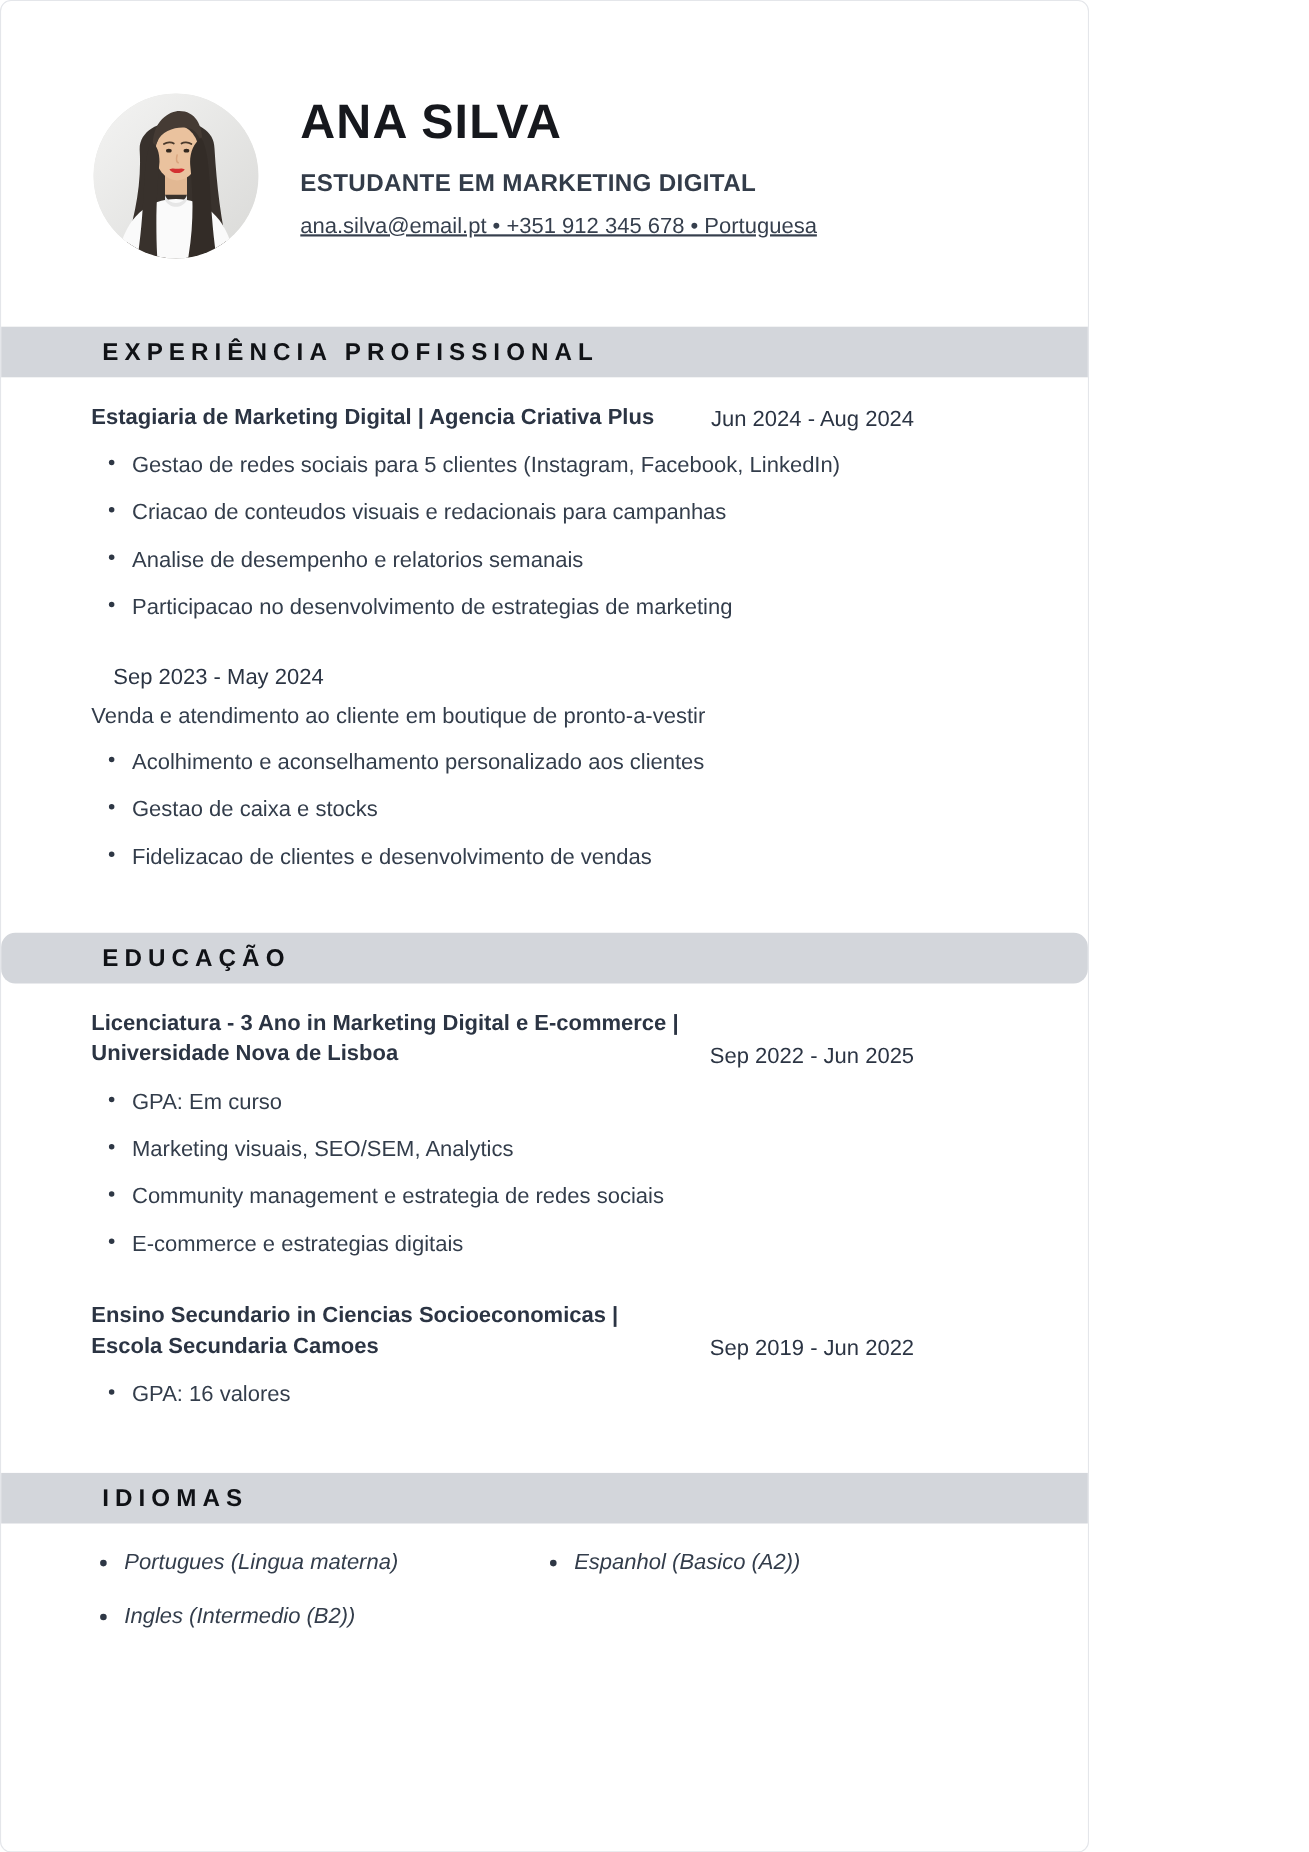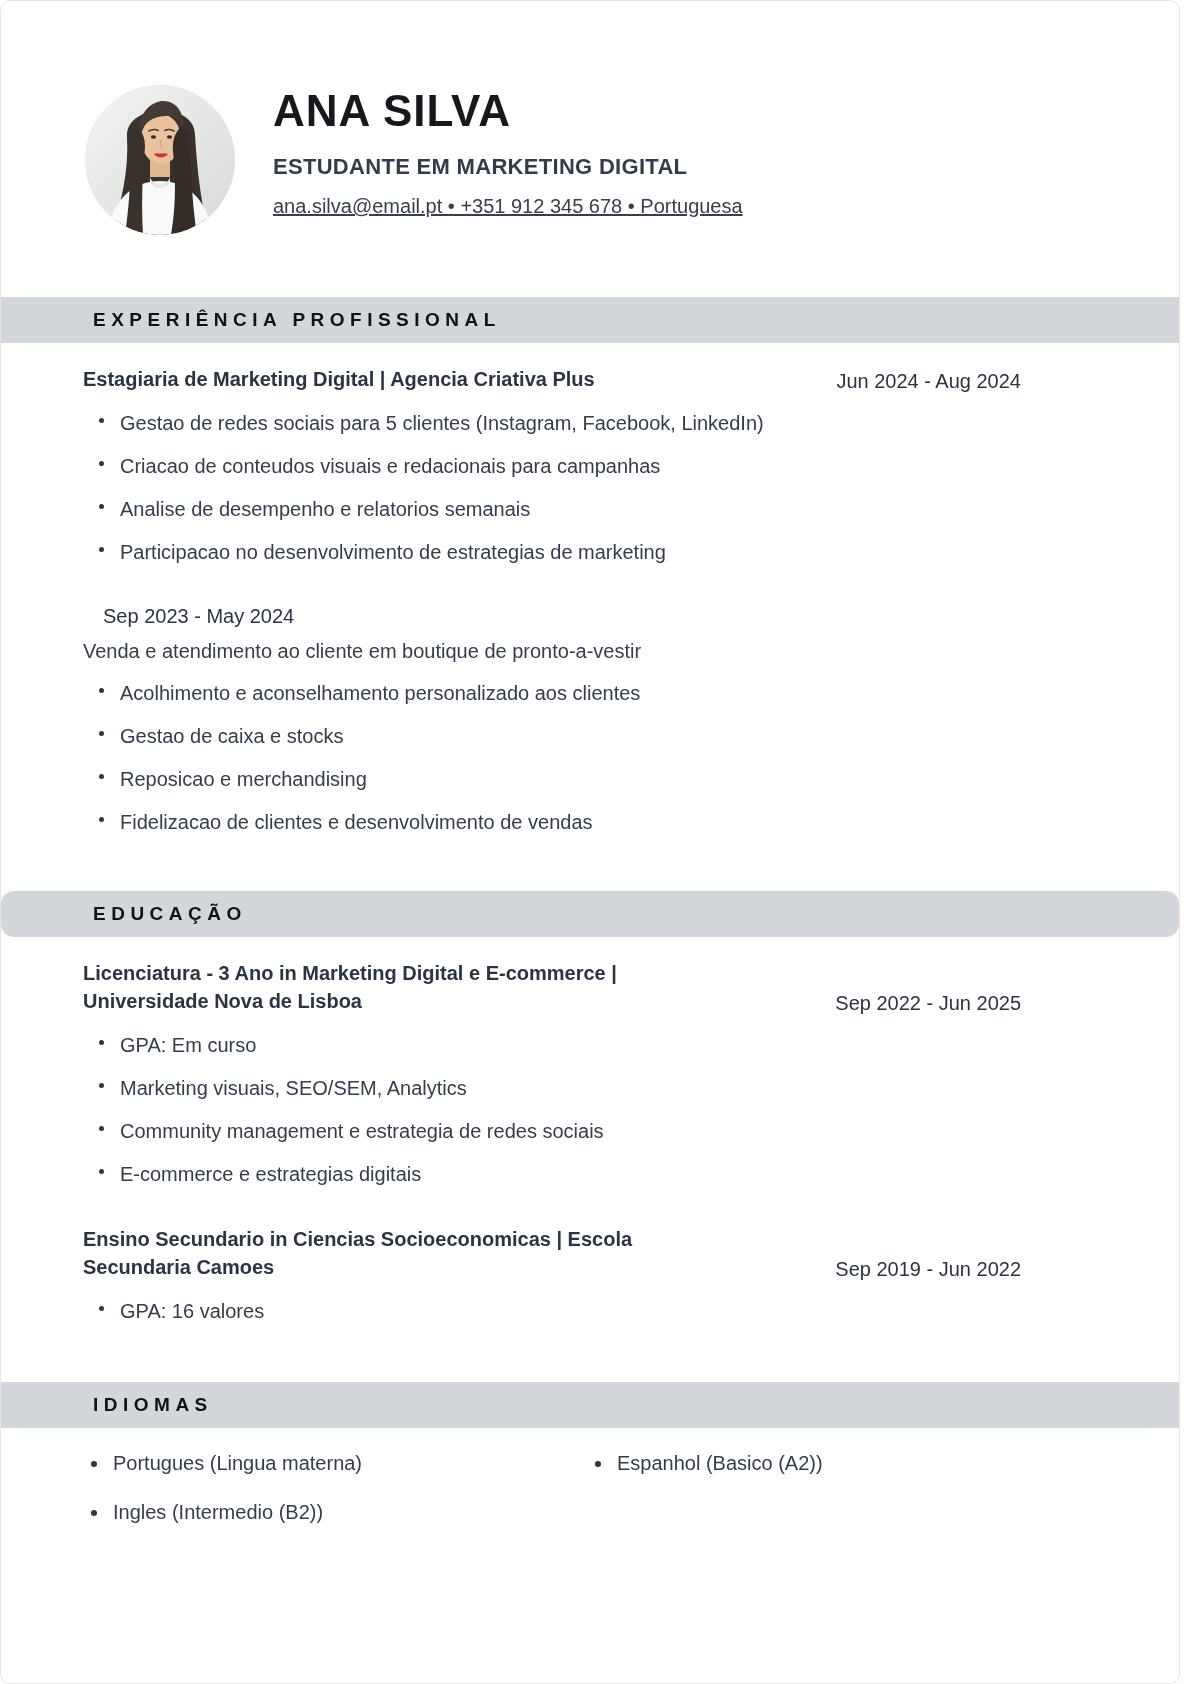--- a/index.html
+++ b/index.html
@@ -3,21 +3,21 @@
 <meta charset="utf-8">
 <style>
   html,body { margin:0; padding:0; background:#ffffff; }
   body {
     width:1190px; height:1684px;
     font-family:"Liberation Sans", sans-serif;
     color:#323b49;
   }
   .page {
     box-sizing:border-box;
-    width:1180px; height:1684px;
+    width:990px; height:1684px;
     background:#ffffff;
     border:1px solid #e4e6ea;
     border-radius:10px;
     overflow:hidden;
   }
   
   .header { display:flex; align-items:flex-start; gap:38px; padding:84px 60px 0 84px; }
   .avatar {
     width:150px; height:150px; border-radius:50%;
     overflow:hidden; flex:none; background:#e7e7e5;
@@ -31,21 +31,21 @@
     margin-top:21px; font-size:22px; font-weight:700;
     color:#333c49; letter-spacing:0.3px;
   }
   .contact { margin-top:15px; font-size:20px; color:#363f4d;text-decoration:underline; }
   
   .section-bar {
     height:46px; background:#d3d6db;
     display:flex; align-items:center; padding-left:92px;
   }
   .section-bar .bar-label {
-    font-size:19px; font-weight:700; letter-spacing:5.5px; color:#101216;
+    font-size:22px; font-weight:700; letter-spacing:5.5px; color:#101216;
   }
   .bar-experience { margin-top:62px; }
   .bar-education  { margin-top:56px;border-radius:13px; }
   .bar-languages  { margin-top:58px; }
   
   .content { padding:22px 158px 0 82px; }
   .entry + .entry { margin-top:38px; }
   .entry-head { display:flex; justify-content:space-between; align-items:flex-end; }
   .entry-title {
     margin:0; font-size:20px; font-weight:700; color:#2b3443;
@@ -66,21 +66,21 @@
     width:5px; height:5px; border-radius:50%; background:#2e3745;
   }
   
   .content-languages { padding:24px 158px 0 82px; }
   ul.lang-list {
     list-style:none; margin:0; padding:0;
     column-count:2; column-gap:70px;
   }
   ul.lang-list li {
     position:relative; padding-left:30px; margin-bottom:26px;
-    font-size:20px; color:#333d4b; break-inside:avoid;
+    font-size:20px; color:#333d4b; break-inside:avoid;font-style:italic;
   }
   ul.lang-list .dot { left:8px; top:9px; width:6px; height:6px; }
 </style>
 </head>
 <body>
 
 <div class="page">
 
   <header class="header">
     <div class="avatar">
@@ -139,21 +139,20 @@
     </div>
 
     <div class="entry">
       <div class="entry-head">
         <span class="entry-dates">Sep 2023 - May 2024</span>
       </div>
       <p class="entry-summary">Venda e atendimento ao cliente em boutique de pronto-a-vestir</p>
       <ul class="bullets">
         <li><span class="dot"></span><span>Acolhimento e aconselhamento personalizado aos clientes</span></li>
         <li><span class="dot"></span><span>Gestao de caixa e stocks</span></li>
-        <li><span class="dot"></span><span>Reposicao e merchandising</span></li>
         <li><span class="dot"></span><span>Fidelizacao de clientes e desenvolvimento de vendas</span></li>
       </ul>
     </div>
 
   </div>
 
   <div class="section-bar bar-education">
     <span class="bar-label">EDUCAÇÃO</span>
   </div>
   <div class="content">

